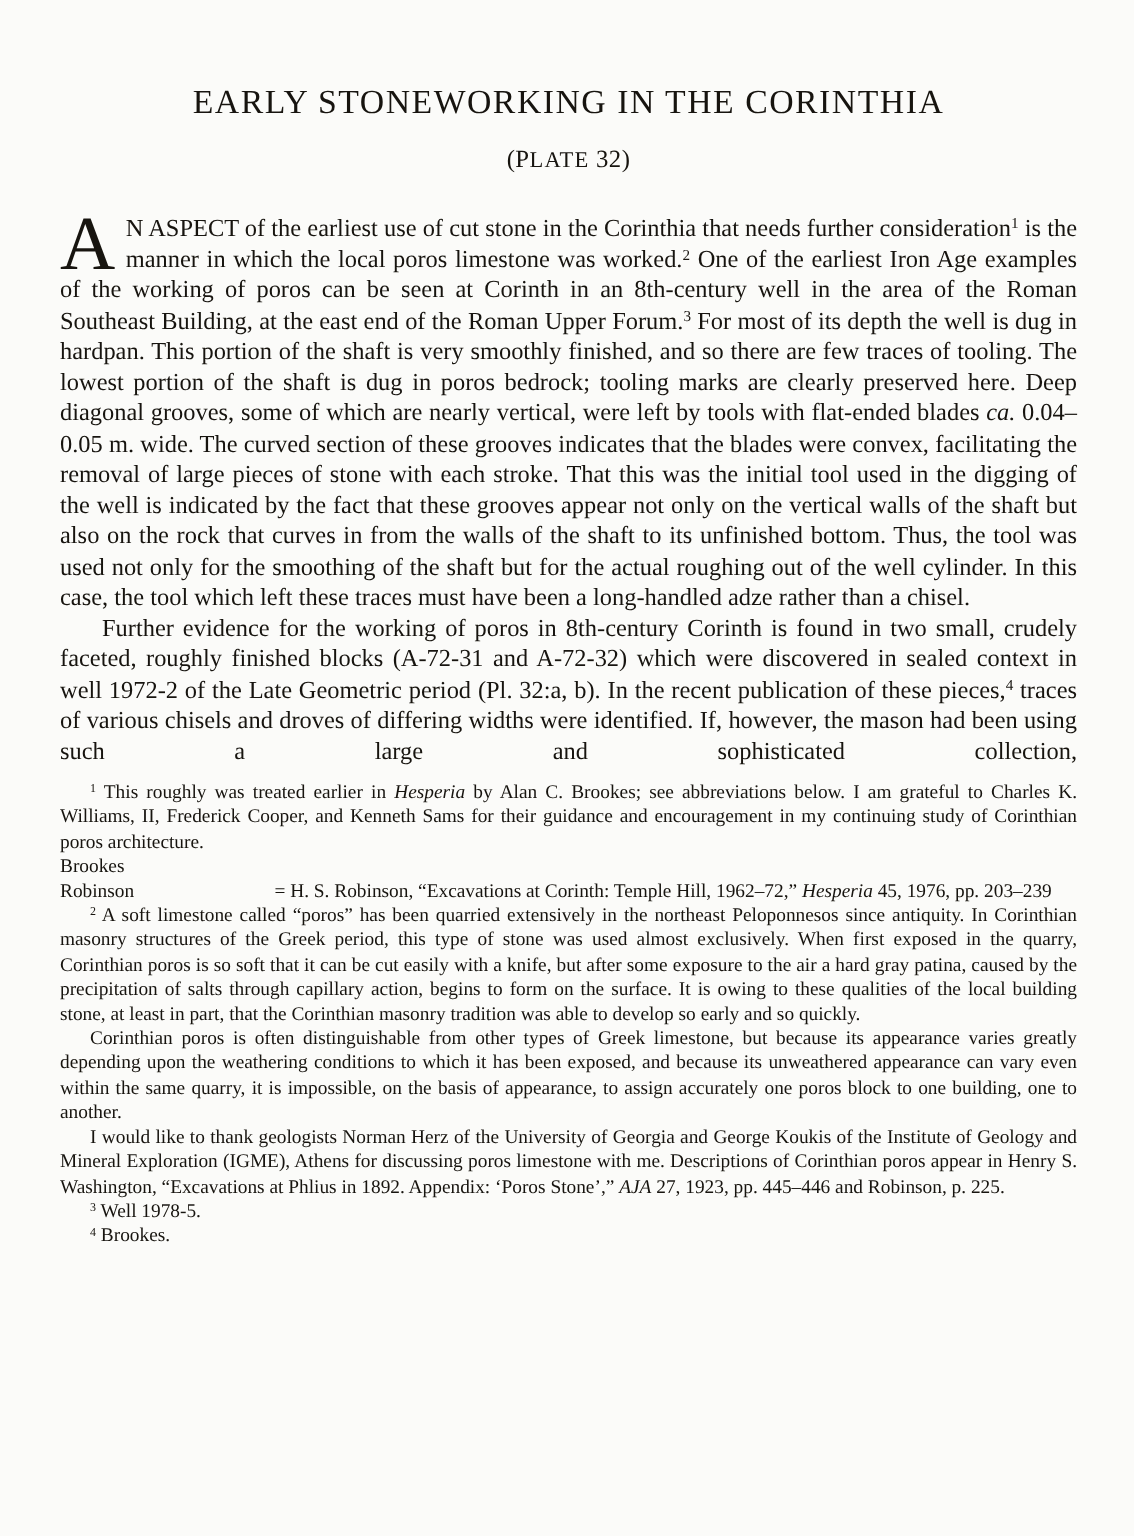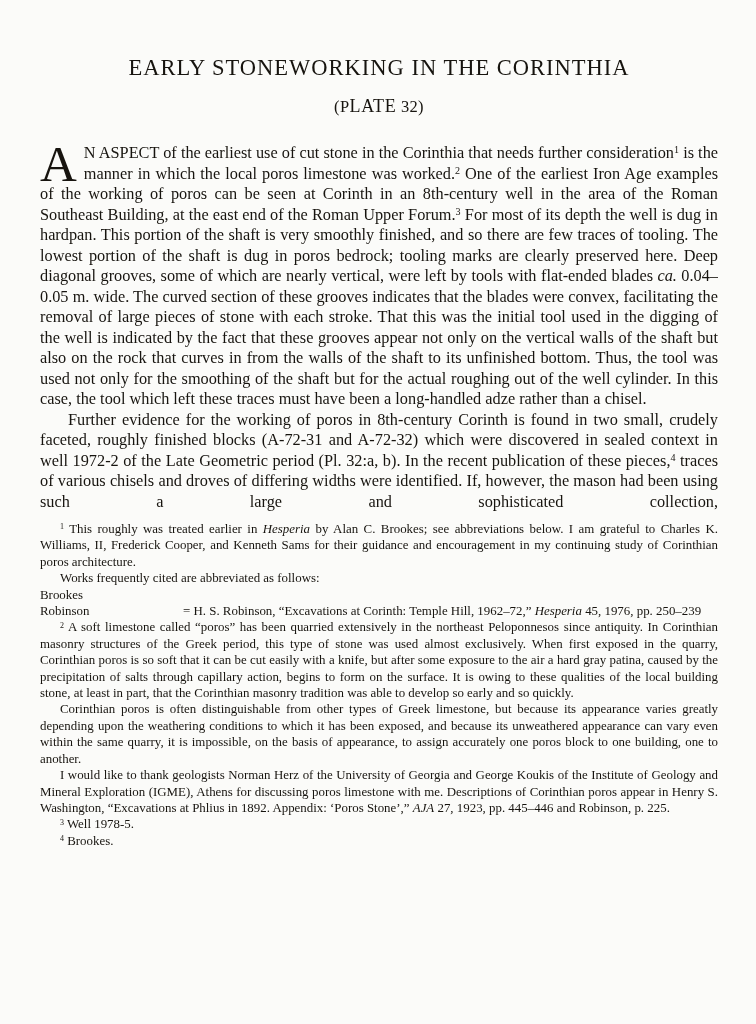--- a/index.html
+++ b/index.html
@@ -20,21 +20,21 @@
     letter-spacing: 1px;
     white-space: nowrap;
     font-weight: 500;
   }
   .plate {
     text-align: center;
     margin-top: 15px;
     font-size: 16.5px;
     letter-spacing: 0.3px;
   }
-  .plate .sc { font-size: 18px; letter-spacing: 0.8px; }
+  .plate .sc { font-size: 15px; letter-spacing: 0.8px; }
 
   .bodytext {
     margin-top: 26px;
     font-size: 16.3px;
     line-height: 20.5px;
     text-align: justify;
   }
   .para-first { }
   .dropcap {
     float: left;
@@ -84,28 +84,27 @@
 
     <div class="plate"><span>(P</span><span class="sc">LATE</span><span> 32)</span></div>
 
     <div class="bodytext">
       <p class="para-first"><span class="dropcap">A</span><span><span>N ASPECT of the earliest use of cut stone in the Corinthia that needs further consideration</span><span class="sup">1</span><span> is the manner in which the local poros limestone was worked.</span><span class="sup">2</span><span> One of the earliest Iron Age examples of the working of poros can be seen at Corinth in an 8th-century well in the area of the Roman Southeast Building, at the east end of the Roman Upper Forum.</span><span class="sup">3</span><span> For most of its depth the well is dug in hardpan. This portion of the shaft is very smoothly finished, and so there are few traces of tooling. The lowest portion of the shaft is dug in poros bedrock; tooling marks are clearly preserved here. Deep diagonal grooves, some of which are nearly vertical, were left by tools with flat-ended blades </span><span class="it">ca.</span><span> 0.04–0.05 m. wide. The curved section of these grooves indicates that the blades were convex, facilitating the removal of large pieces of stone with each stroke. That this was the initial tool used in the digging of the well is indicated by the fact that these grooves appear not only on the vertical walls of the shaft but also on the rock that curves in from the walls of the shaft to its unfinished bottom. Thus, the tool was used not only for the smoothing of the shaft but for the actual roughing out of the well cylinder. In this case, the tool which left these traces must have been a long-handled adze rather than a chisel.</span></span></p>
       <p class="para-indent p2"><span>Further evidence for the working of poros in 8th-century Corinth is found in two small, crudely faceted, roughly finished blocks (A-72-31 and A-72-32) which were discovered in sealed context in well 1972-2 of the Late Geometric period (Pl. 32:a, b). In the recent publication of these pieces,</span><span class="sup">4</span><span> traces of various chisels and droves of differing widths were identified. If, however, the mason had been using such a large and sophisticated collection,</span></p>
     </div>
 
     <div class="footnotes">
       <p class="fnp"><span class="sup">1</span><span> This roughly was treated earlier in </span><span class="it">Hesperia</span><span> by Alan C. Brookes; see abbreviations below. I am grateful to Charles K. Williams, II, Frederick Cooper, and Kenneth Sams for their guidance and encouragement in my continuing study of Corinthian poros architecture.</span></p>
-      <p class="fnp"><span>Works frequently cited are abbreviated as follows:</span></p>
 
       <div class="abbrev-row">
         <span class="abbrev-term">Brookes</span>
       </div>
       <div class="abbrev-row">
         <span class="abbrev-term">Robinson</span>
-        <span class="abbrev-def"><span>= H. S. Robinson, “Excavations at Corinth: Temple Hill, 1962–72,” </span><span class="it">Hesperia</span><span> 45, 1976, pp. 250–239</span></span>
+        <span class="abbrev-def"><span>= H. S. Robinson, “Excavations at Corinth: Temple Hill, 1962–72,” </span><span class="it">Hesperia</span><span> 45, 1976, pp. 203–239</span></span>
       </div>
 
       <p class="fnp"><span class="sup">2</span><span> A soft limestone called “poros” has been quarried extensively in the northeast Peloponnesos since antiquity. In Corinthian masonry structures of the Greek period, this type of stone was used almost exclusively. When first exposed in the quarry, Corinthian poros is so soft that it can be cut easily with a knife, but after some exposure to the air a hard gray patina, caused by the precipitation of salts through capillary action, begins to form on the surface. It is owing to these qualities of the local building stone, at least in part, that the Corinthian masonry tradition was able to develop so early and so quickly.</span></p>
       <p class="fnp"><span>Corinthian poros is often distinguishable from other types of Greek limestone, but because its appearance varies greatly depending upon the weathering conditions to which it has been exposed, and because its unweathered appearance can vary even within the same quarry, it is impossible, on the basis of appearance, to assign accurately one poros block to one building, one to another.</span></p>
       <p class="fnp"><span>I would like to thank geologists Norman Herz of the University of Georgia and George Koukis of the Institute of Geology and Mineral Exploration (IGME), Athens for discussing poros limestone with me. Descriptions of Corinthian poros appear in Henry S. Washington, “Excavations at Phlius in 1892. Appendix: ‘Poros Stone’,” </span><span class="it">AJA</span><span> 27, 1923, pp. 445–446 and Robinson, p. 225.</span></p>
       <p class="fnp"><span class="sup">3</span><span> Well 1978-5.</span></p>
       <p class="fnp"><span class="sup">4</span><span> Brookes.</span></p>
     </div>
 
   </div>

